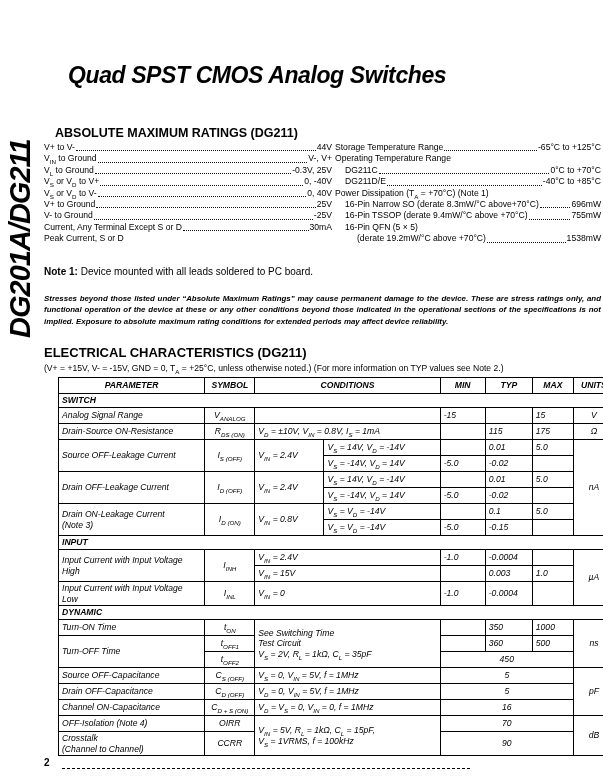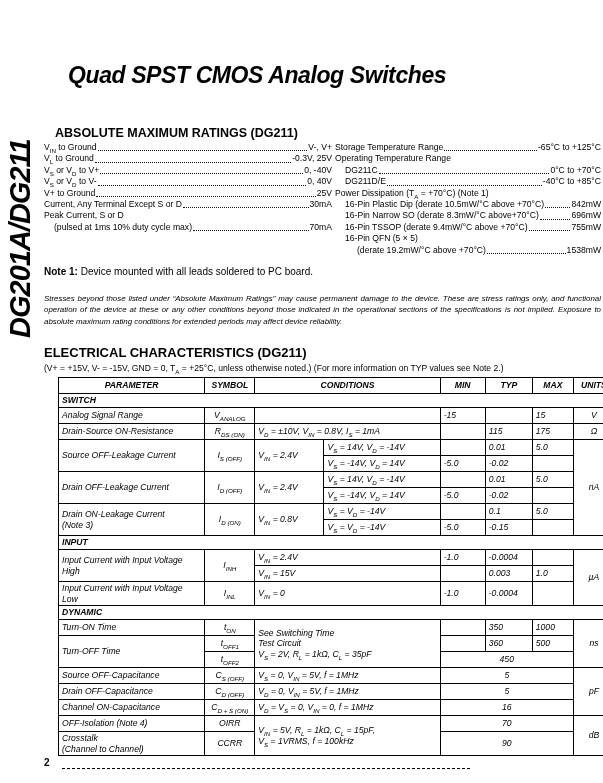--- a/index.html
+++ b/index.html
@@ -20,21 +20,21 @@
   .rline{display:flex;align-items:flex-end;font-size:8.6px;line-height:11.4px;white-space:nowrap;}
   .rlabel{flex:0 0 auto;}
   .dots{flex:1 1 auto;border-bottom:1px dotted #111;margin:0 1px 2px 1px;min-width:6px;}
   .rvalue{flex:0 0 auto;text-align:right;}
   .ind1{padding-left:10px;}
   .ind2{padding-left:22px;}
 
   .note{position:absolute;left:44px;top:266px;font-size:10px;}
   .note b{font-weight:bold;}
   .disclaimer{position:absolute;left:44px;top:293px;width:557px;font-size:7.9px;font-style:italic;
-    line-height:11.3px;text-align:justify;}
+    line-height:11.3px;text-align:justify;font-weight:bold;}
 
   .ec-heading{position:absolute;left:44px;top:345px;font-size:13px;font-weight:bold;}
   .ec-sub{position:absolute;left:44px;top:363px;font-size:8.6px;}
 
   table.ec{position:absolute;left:58px;top:377px;border-collapse:collapse;table-layout:fixed;
     width:557px;border:1.5px solid #000;font-style:italic;}
   table.ec td{border:1px solid #000;font-size:8.6px;line-height:10.5px;padding:1px 3px;
     vertical-align:middle;height:13px;overflow:hidden;}
   td.hd{font-weight:bold;text-align:center;height:18px;}
   tr.sect td{font-weight:bold;text-align:left;height:11px;}
@@ -58,20 +58,25 @@
 
   <div class="part-vertical">DG201A/DG211</div>
 
   <div class="title">Quad SPST CMOS Analog Switches</div>
 
   <div class="amr-heading">ABSOLUTE MAXIMUM RATINGS (DG211)</div>
 
   <div class="ratings">
     <div class="col-left">
       <div class="rline">
+          <span class="rlabel">V+ to V-</span>
+          <span class="dots"></span>
+          <span class="rvalue">44V</span>
+        </div>
+      <div class="rline">
           <span class="rlabel">V<sub>IN</sub> to Ground</span>
           <span class="dots"></span>
           <span class="rvalue">V-, V+</span>
         </div>
       <div class="rline">
           <span class="rlabel">V<sub>L</sub> to Ground</span>
           <span class="dots"></span>
           <span class="rvalue">-0.3V, 25V</span>
         </div>
       <div class="rline">
@@ -83,31 +88,31 @@
           <span class="rlabel">V<sub>S</sub> or V<sub>D</sub> to V-</span>
           <span class="dots"></span>
           <span class="rvalue">0, 40V</span>
         </div>
       <div class="rline">
           <span class="rlabel">V+ to Ground</span>
           <span class="dots"></span>
           <span class="rvalue">25V</span>
         </div>
       <div class="rline">
+          <span class="rlabel">V- to Ground</span>
+          <span class="dots"></span>
+          <span class="rvalue">-25V</span>
+        </div>
+      <div class="rline">
           <span class="rlabel">Current, Any Terminal Except S or D</span>
           <span class="dots"></span>
           <span class="rvalue">30mA</span>
         </div>
       <div class="rline">
           <span class="rlabel">Peak Current, S or D</span>
-        </div>
-      <div class="rline">
-          <span class="rlabel ind1">(pulsed at 1ms 10% duty cycle max)</span>
-          <span class="dots"></span>
-          <span class="rvalue">70mA</span>
         </div>
     </div>
     <div class="col-right">
       <div class="rline">
           <span class="rlabel">Storage Temperature Range</span>
           <span class="dots"></span>
           <span class="rvalue">-65°C to +125°C</span>
         </div>
       <div class="rline">
           <span class="rlabel">Operating Temperature Range</span>
@@ -117,25 +122,20 @@
           <span class="dots"></span>
           <span class="rvalue">0°C to +70°C</span>
         </div>
       <div class="rline">
           <span class="rlabel ind1">DG211D/E</span>
           <span class="dots"></span>
           <span class="rvalue">-40°C to +85°C</span>
         </div>
       <div class="rline">
           <span class="rlabel">Power Dissipation (T<sub>A</sub> = +70°C) (Note 1)</span>
-        </div>
-      <div class="rline">
-          <span class="rlabel ind1">16-Pin Plastic Dip (derate 10.5mW/°C above +70°C)</span>
-          <span class="dots"></span>
-          <span class="rvalue">842mW</span>
         </div>
       <div class="rline">
           <span class="rlabel ind1">16-Pin Narrow SO (derate 8.3mW/°C above+70°C)</span>
           <span class="dots"></span>
           <span class="rvalue">696mW</span>
         </div>
       <div class="rline">
           <span class="rlabel ind1">16-Pin TSSOP (derate 9.4mW/°C above +70°C)</span>
           <span class="dots"></span>
           <span class="rvalue">755mW</span>

